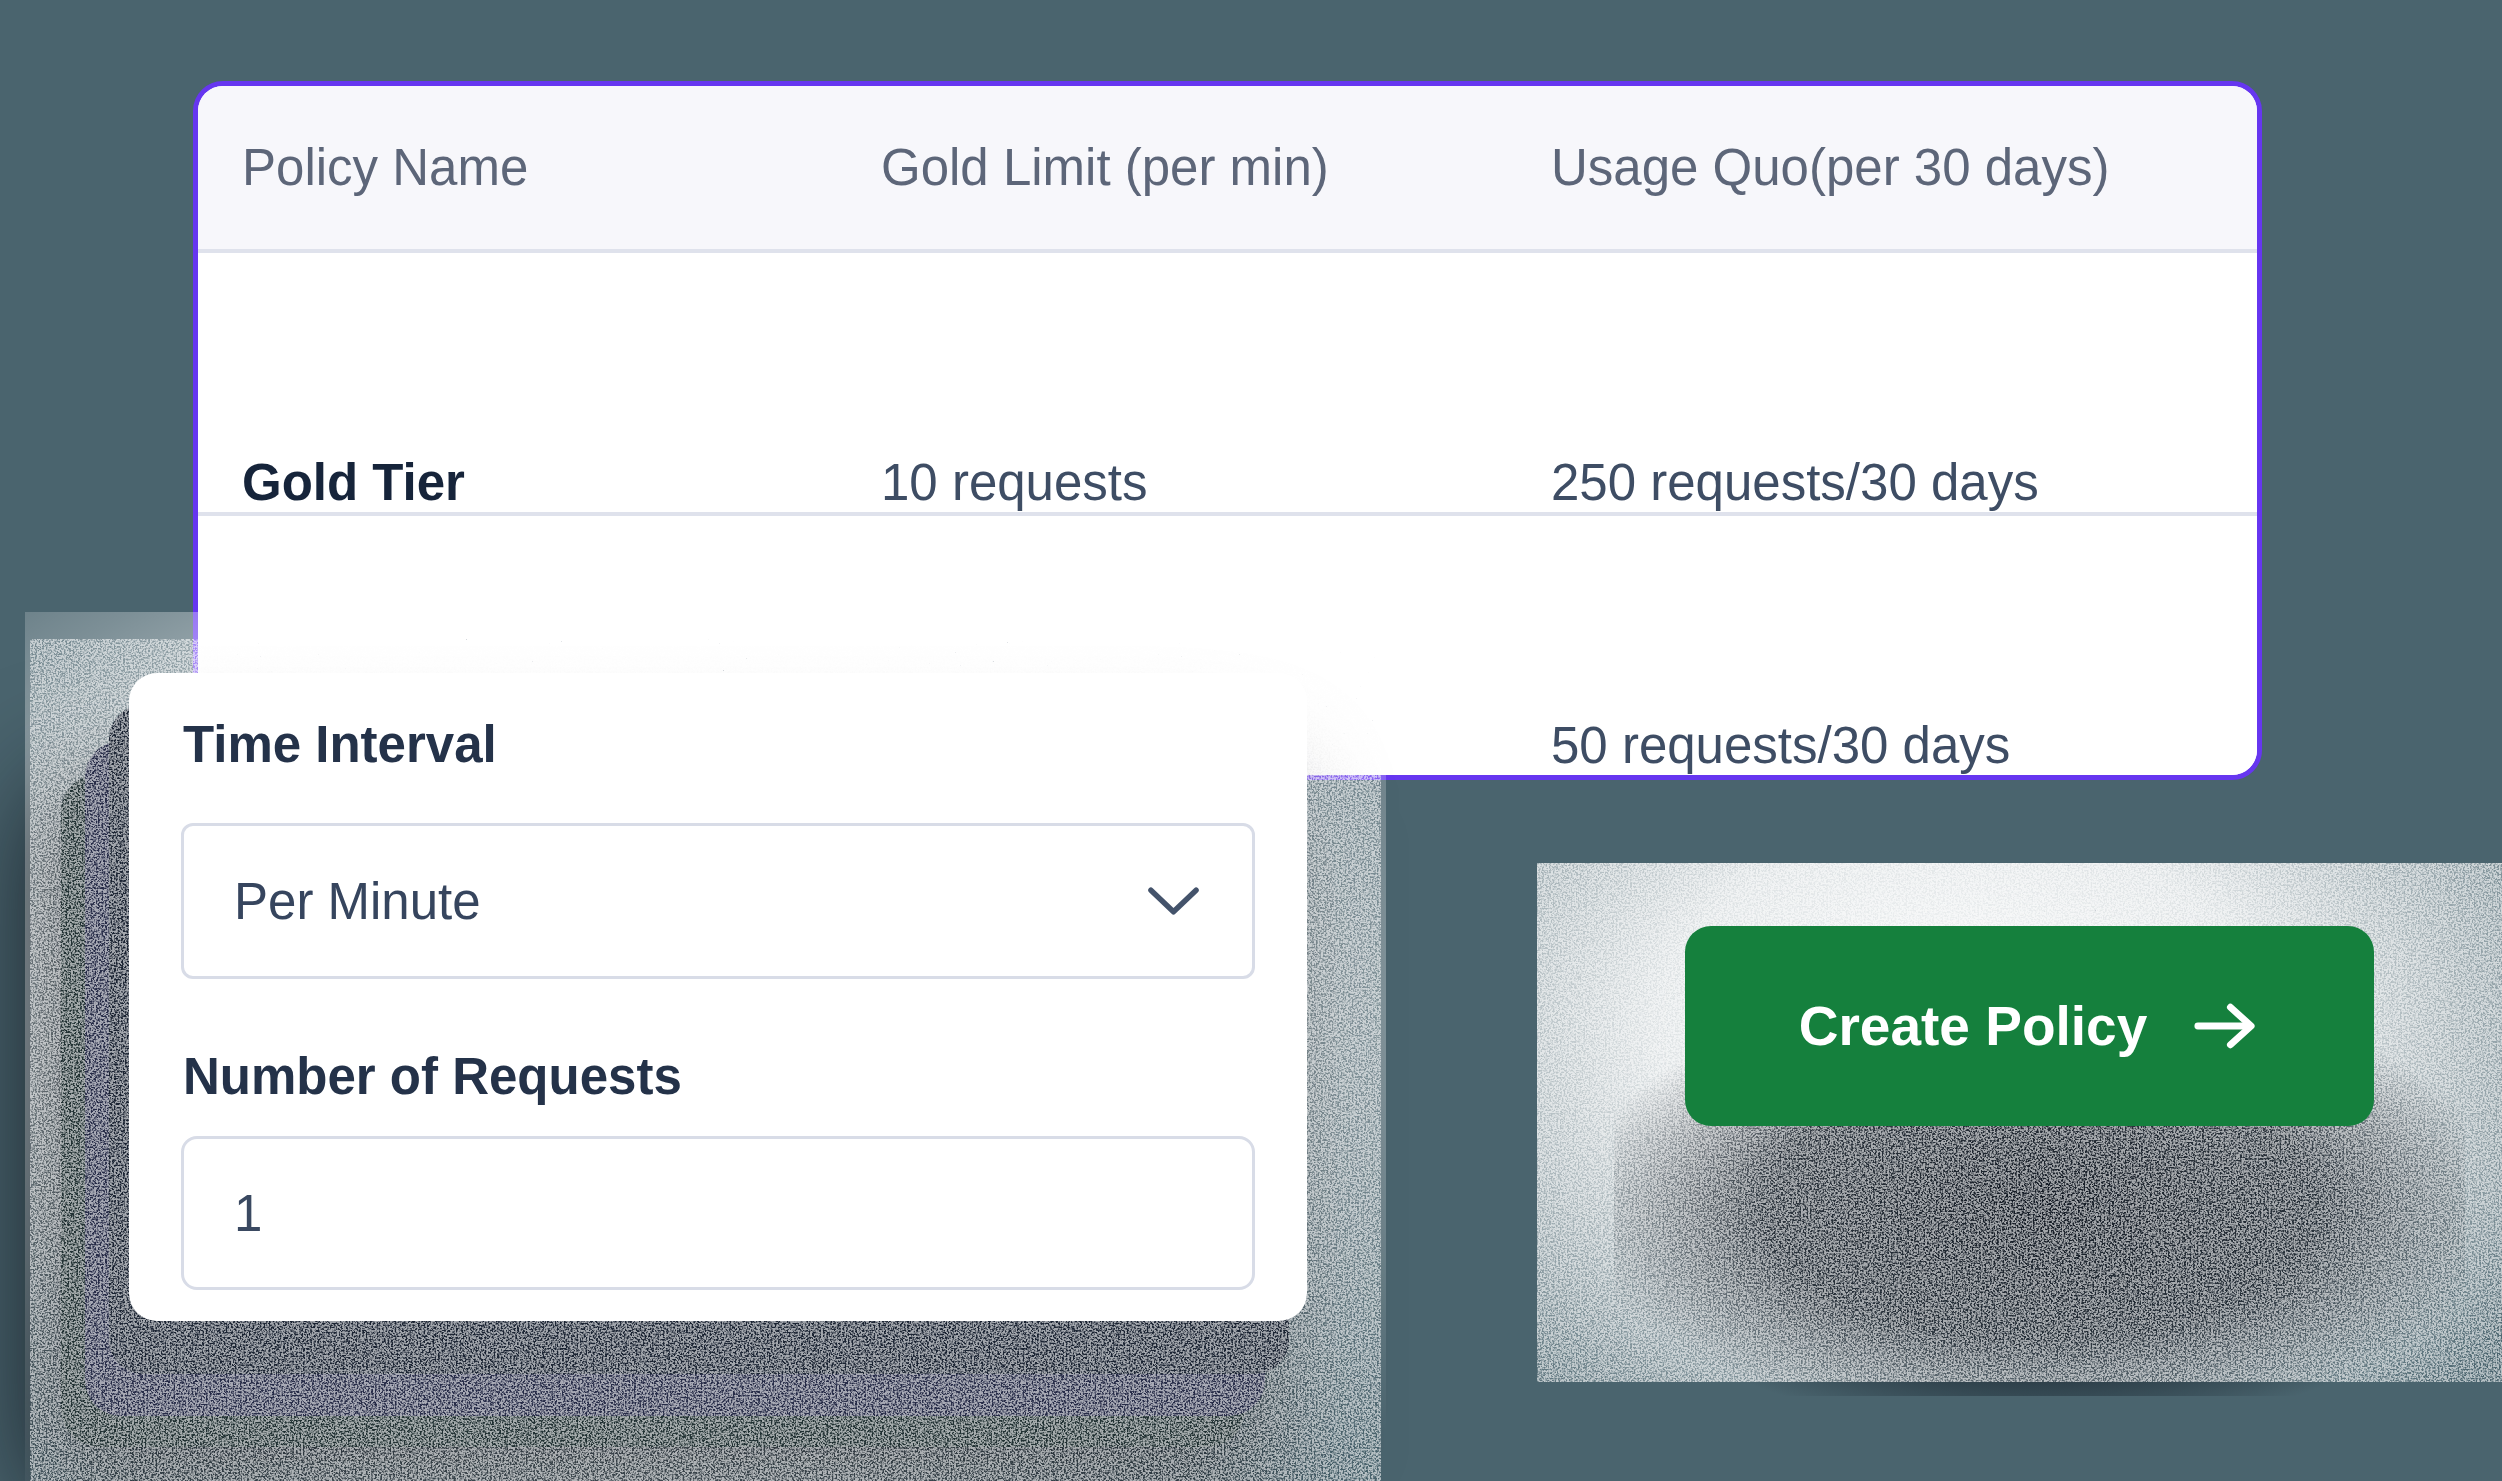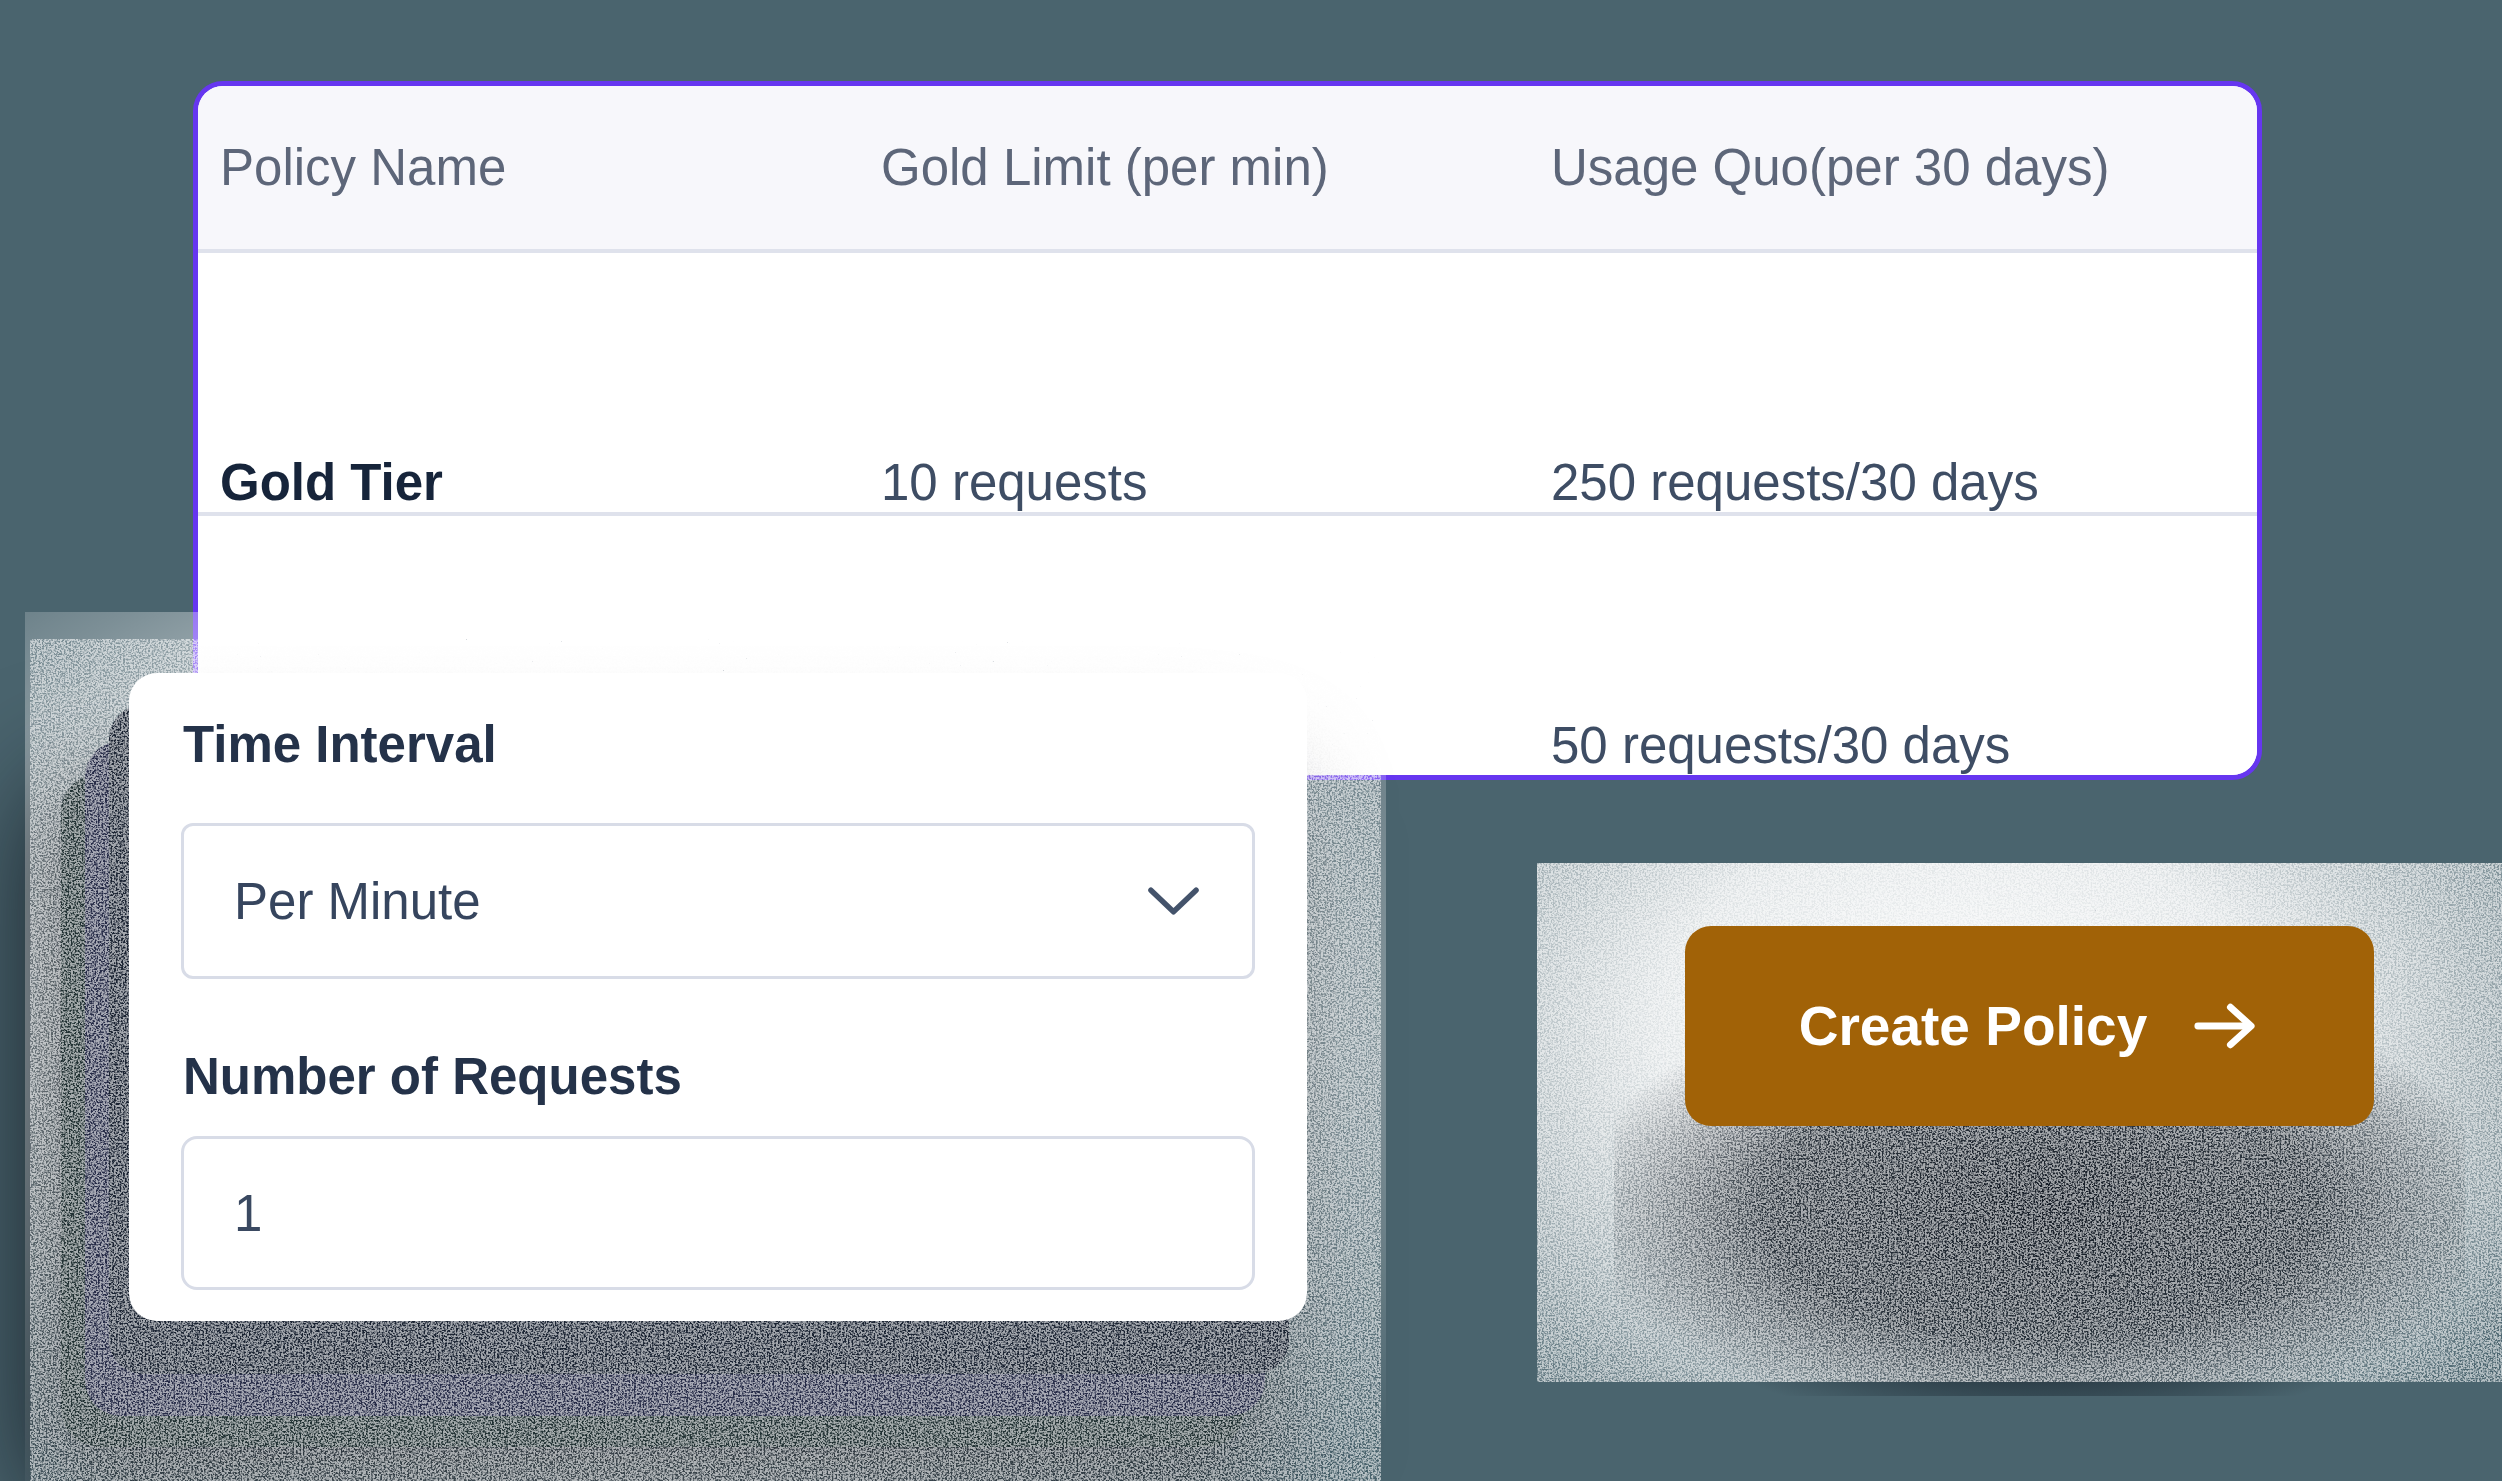--- a/index.html
+++ b/index.html
@@ -18,21 +18,21 @@
   .t-header{
     height:163px;flex:0 0 163px;background:#f7f7fb;
     display:flex;align-items:center;
     font-size:51px;color:#5d6679;
   }
   .t-row{
     flex:1 1 auto;background:#ffffff;border-top:4px solid #dfe2ec;
     display:flex;align-items:flex-end;font-size:51px;
   }
   .cell{box-sizing:border-box;white-space:nowrap;}
-  .c1{width:683px;padding-left:22px;}
+  .c1{width:683px;padding-left:44px;}
   .c2{width:670px;}
   .c3{flex:1;}
   .t-row .c1{font-weight:700;color:#16243a;}
   .t-row .c2,.t-row .c3{color:#3e4d64;}
 
   
   .form-halo{
     position:absolute;left:25px;top:612px;width:1361px;height:869px;z-index:2;
     background:radial-gradient(ellipse at 44% 44%,
       rgba(255,255,255,0.95) 0%,rgba(255,255,255,0.72) 42%,
@@ -85,21 +85,21 @@
   .btn-blob{
     position:absolute;left:1614px;top:1000px;width:851px;height:396px;z-index:3;
     background:radial-gradient(ellipse at 50% 52%,
       rgba(11,18,28,0.97) 0%,rgba(14,23,33,0.85) 46%,
       rgba(18,28,40,0) 78%);
   }
   .noise-btn{left:1537px;top:863px;width:966px;height:519px;}
 
   .cta-button{
     position:absolute;left:1685px;top:926px;width:689px;height:200px;z-index:7;
-    background:#a16207;border:none;border-radius:26px;cursor:pointer;
+    background:#15803d;border:none;border-radius:26px;cursor:pointer;
     display:flex;align-items:center;justify-content:center;gap:44px;
     color:#ffffff;font-size:55px;font-weight:700;
     font-family:"Liberation Sans",sans-serif;white-space:nowrap;
   }
   .arrow-icon{display:block;flex:0 0 auto;}
   .svg-defs{position:absolute;width:0;height:0;overflow:hidden;}
 </style>
 </head>
 <body>
 

